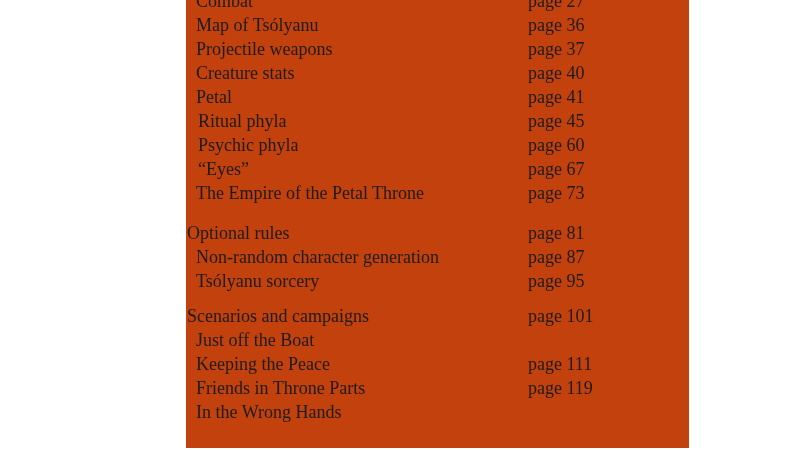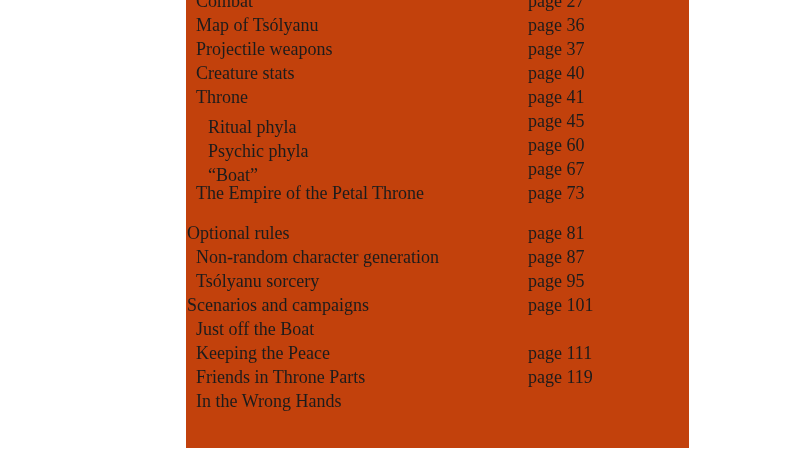--- a/index.html
+++ b/index.html
@@ -33,24 +33,24 @@
     position: relative;
     height: 24px;
     line-height: 24px;
     font-size: 18px;
     color: #1c1c1c;
     white-space: nowrap;
   }
   .row .title { position: absolute; left: 10px; }
   .row.lvl1 .title { left: 1px; font-weight: normal; }
   .row.lvl2 .title { left: 10px; }
-  .row.lvl3 .title { left: 22px; margin-top: 6px; }
+  .row.lvl3 .title { left: 12px; }
   .row .pagenum { position: absolute; left: 342px; font-weight: normal; }
   .row.gap-a { margin-top: 16px; }
-  .row.gap-b { margin-top: 0; }
+  .row.gap-b { margin-top: 11px; }
 </style>
 </head>
 <body>
 
 <div class="sheet">
   <div class="toc">
 
     <div class="row lvl2">
       <span class="title">Combat</span>
       <span class="pagenum">page 27</span>
@@ -61,33 +61,33 @@
     </div>
     <div class="row lvl2">
       <span class="title">Projectile weapons</span>
       <span class="pagenum">page 37</span>
     </div>
     <div class="row lvl2">
       <span class="title">Creature stats</span>
       <span class="pagenum">page 40</span>
     </div>
     <div class="row lvl2">
-      <span class="title">Throne</span>
+      <span class="title">Petal</span>
       <span class="pagenum">page 41</span>
     </div>
     <div class="row lvl3">
       <span class="title">Ritual phyla</span>
       <span class="pagenum">page 45</span>
     </div>
     <div class="row lvl3">
       <span class="title">Psychic phyla</span>
       <span class="pagenum">page 60</span>
     </div>
     <div class="row lvl3">
-      <span class="title">“Boat”</span>
+      <span class="title">“Eyes”</span>
       <span class="pagenum">page 67</span>
     </div>
     <div class="row lvl2">
       <span class="title">The Empire of the Petal Throne</span>
       <span class="pagenum">page 73</span>
     </div>
     <div class="row lvl1 gap-a">
       <span class="title">Optional rules</span>
       <span class="pagenum">page 81</span>
     </div>

